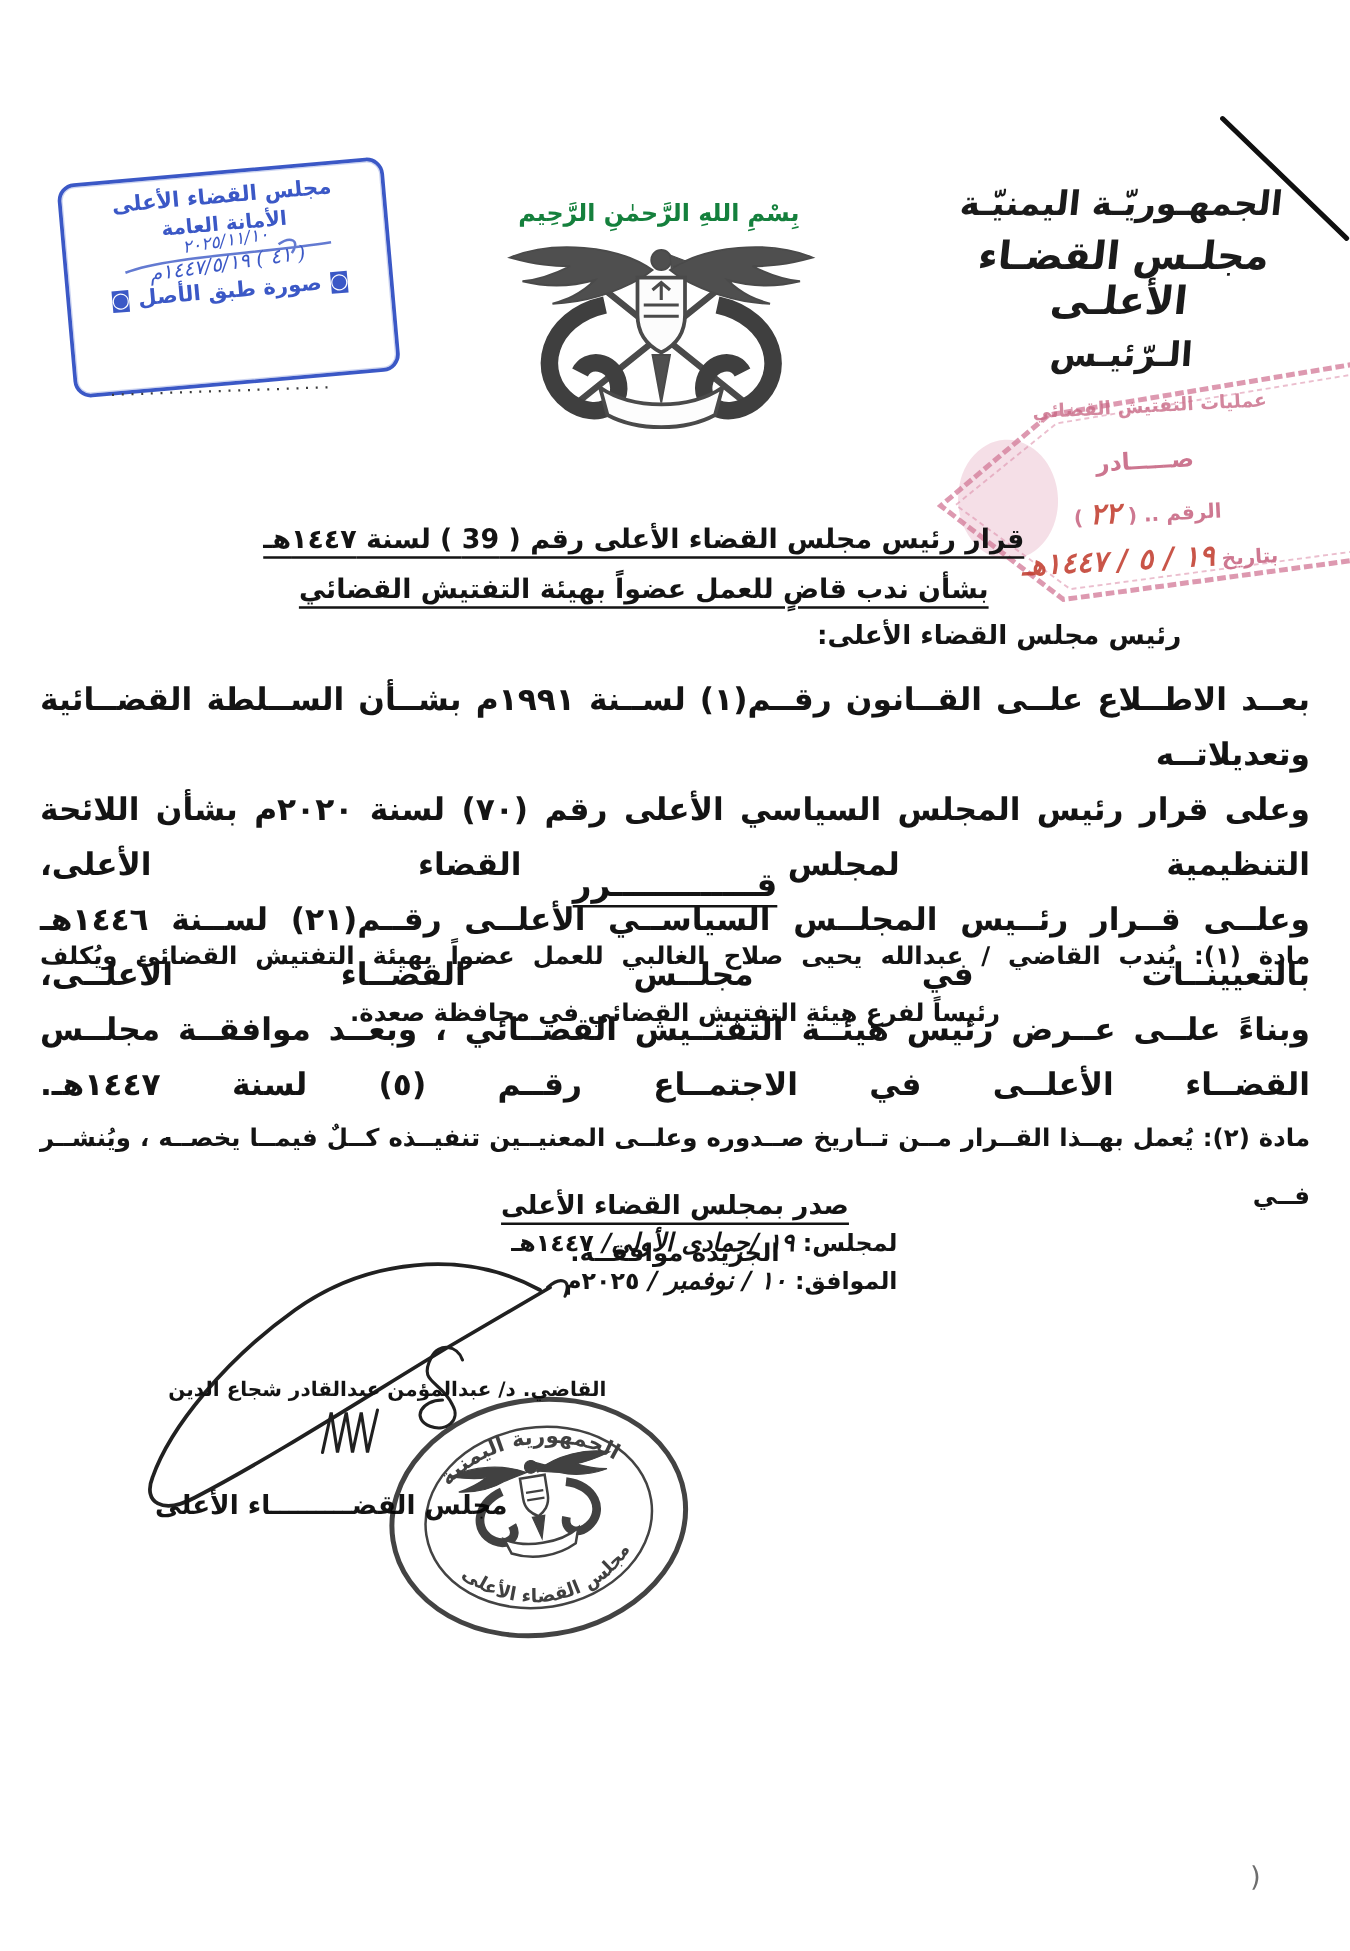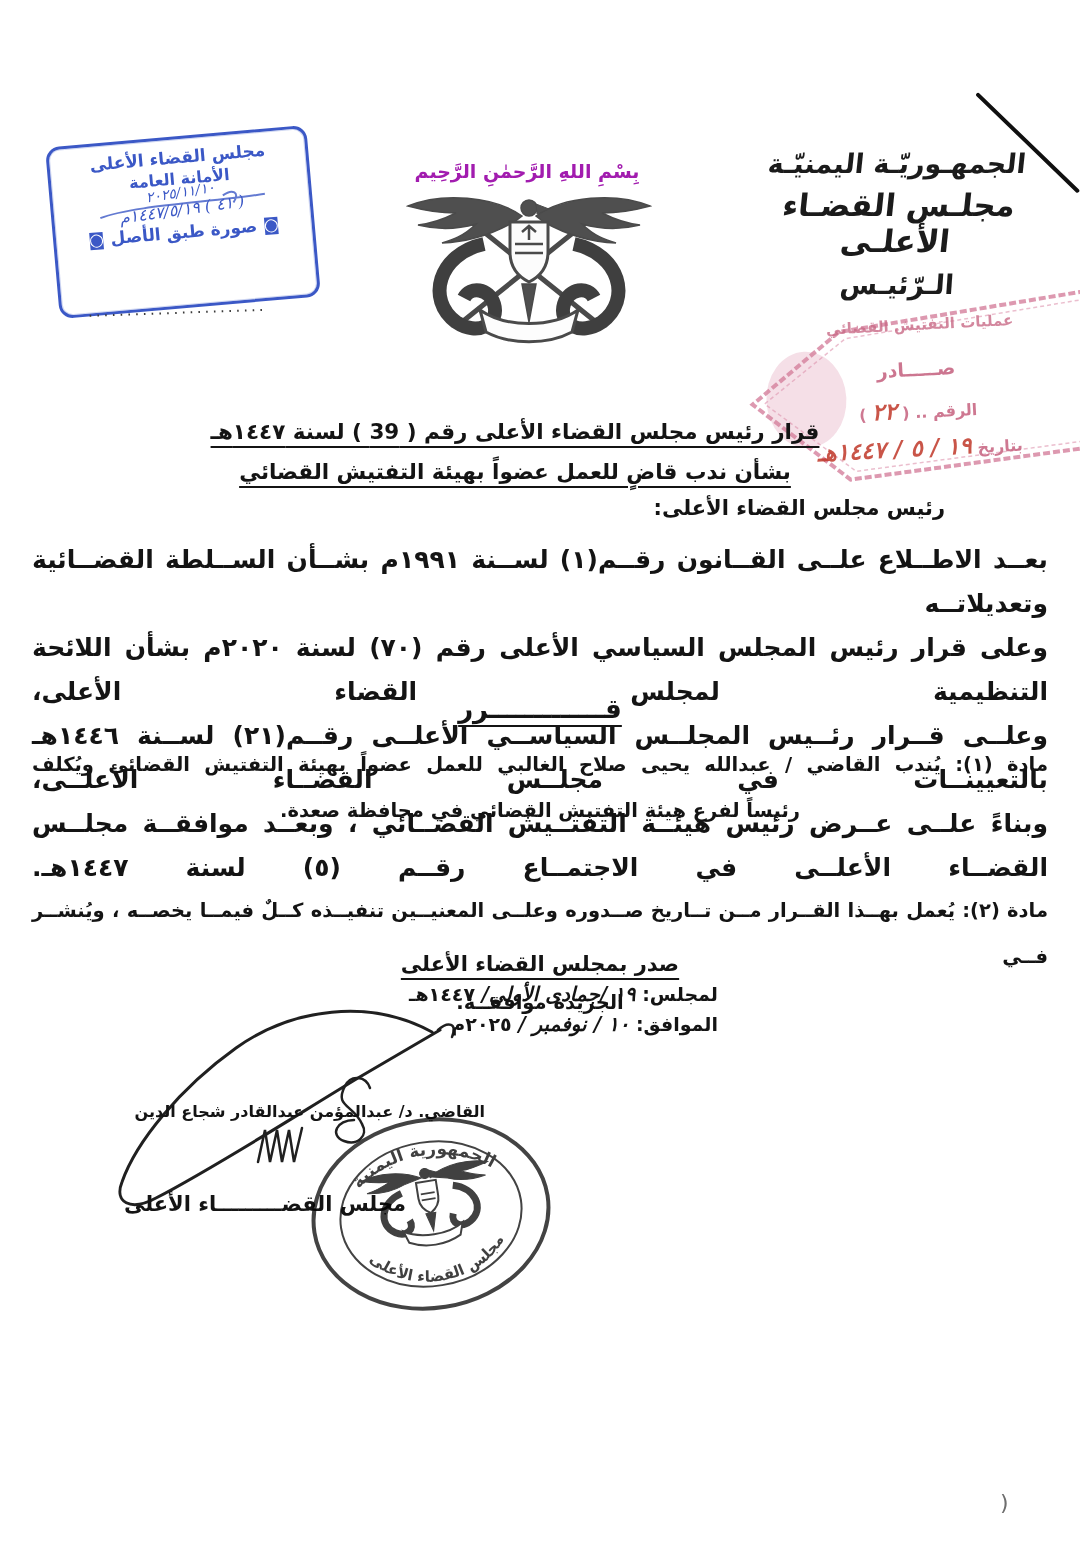--- a/index.html
+++ b/index.html
@@ -8,21 +8,21 @@
     background:#ffffff;overflow:hidden;
     font-family:"DejaVu Sans","Liberation Sans",sans-serif;
     direction:rtl;color:#141414;
   }
   .abs{position:absolute;}
   .u{text-decoration:underline;text-decoration-thickness:2px;text-underline-offset:7px;}
   .just{text-align:justify;text-align-last:justify;}
   .hw{font-family:"DejaVu Serif","DejaVu Sans",serif;font-style:italic;}
 
   
-  .basmala{left:402px;top:160px;width:250px;text-align:center;font-size:19px;font-weight:bold;color:#a21caf;letter-spacing:1px;}
+  .basmala{left:402px;top:160px;width:250px;text-align:center;font-size:19px;font-weight:bold;color:#15803d;letter-spacing:1px;}
   .emblem-top{left:398px;top:182px;}
   .callig{right:18px;top:148px;width:330px;text-align:center;color:#1b1b1b;}
   .callig .l1{font-size:27px;font-weight:bold;transform:skewX(-6deg);}
   .callig .l2{font-size:31px;font-weight:bold;margin-top:8px;transform:skewX(-6deg);}
   .callig .l3{font-size:27px;font-weight:bold;margin-top:10px;transform:skewX(-4deg);}
   .pen-stroke{left:978px;top:92px;width:142px;height:4px;background:#101010;border-radius:3px;transform:rotate(44deg);transform-origin:0 0;}
 
   
   .blue-stamp{
     left:52px;top:136px;width:262px;height:172px;

